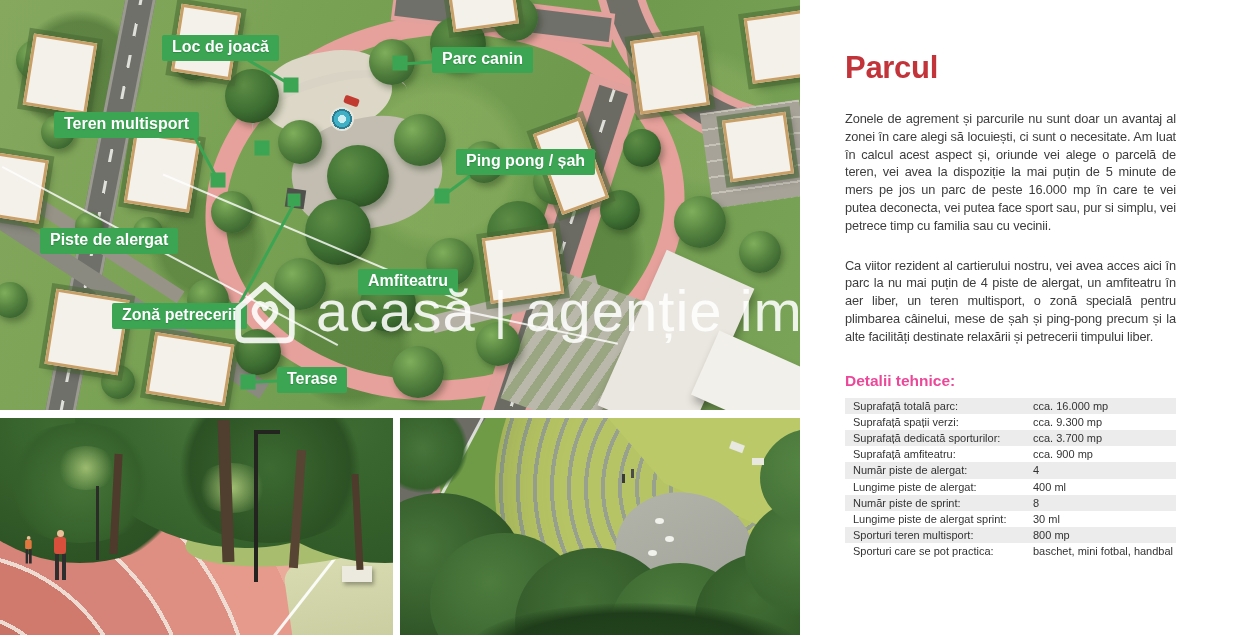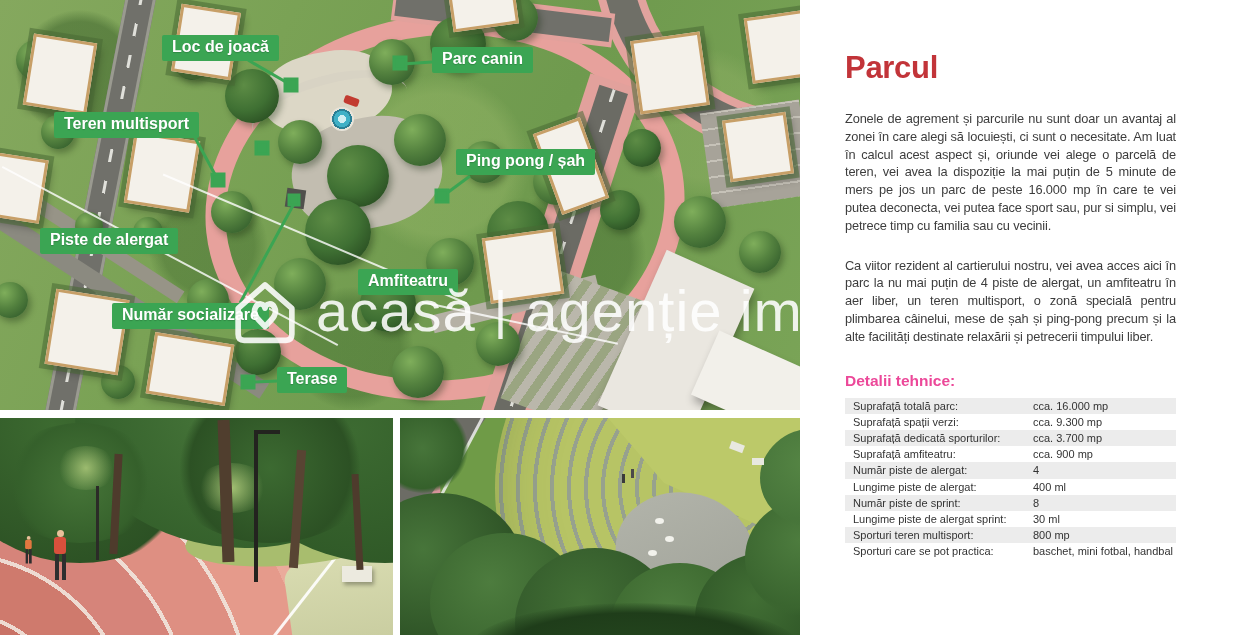--- a/index.html
+++ b/index.html
@@ -184,21 +184,21 @@
         <rect x="242" y="376" width="12" height="12"></rect>
       </g>
     </svg>
 
     <div class="map-label" style="left:162px;top:35px;">Loc de joacă</div>
     <div class="map-label" style="left:432px;top:47px;">Parc canin</div>
     <div class="map-label" style="left:54px;top:112px;">Teren multisport</div>
     <div class="map-label" style="left:456px;top:149px;">Ping pong / șah</div>
     <div class="map-label" style="left:40px;top:228px;">Piste de alergat</div>
     <div class="map-label" style="left:358px;top:269px;">Amfiteatru</div>
-    <div class="map-label" style="left:112px;top:303px;">Număr socializare</div>
+    <div class="map-label" style="left:112px;top:303px;">Zonă petrecerii</div>
     <div class="map-label" style="left:277px;top:367px;">Terase</div>
 
     <div class="watermark">
       <svg width="78" height="76" viewBox="0 0 90 84">
         <g fill="none" stroke="#fff" stroke-width="6.5" stroke-linejoin="round" stroke-linecap="round">
           <path d="M14 40 L45 13 L76 40 L76 70 Q76 77 69 77 L21 77 Q14 77 14 70 Z"></path>
           <path d="M45 61 C37 53 30 47 34 39 C37 33 44 34 45 40 C46 34 53 33 56 39 C60 47 53 53 45 61 Z"></path>
         </g>
       </svg>
       <span class="wm-text">acasă</span>

